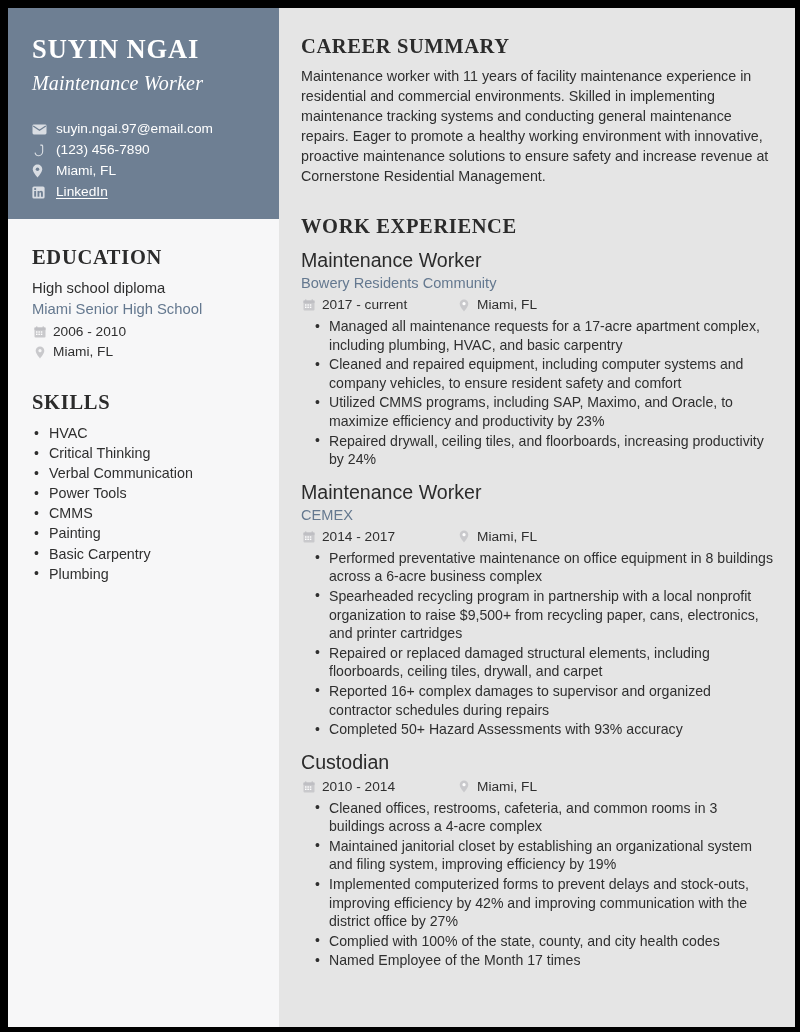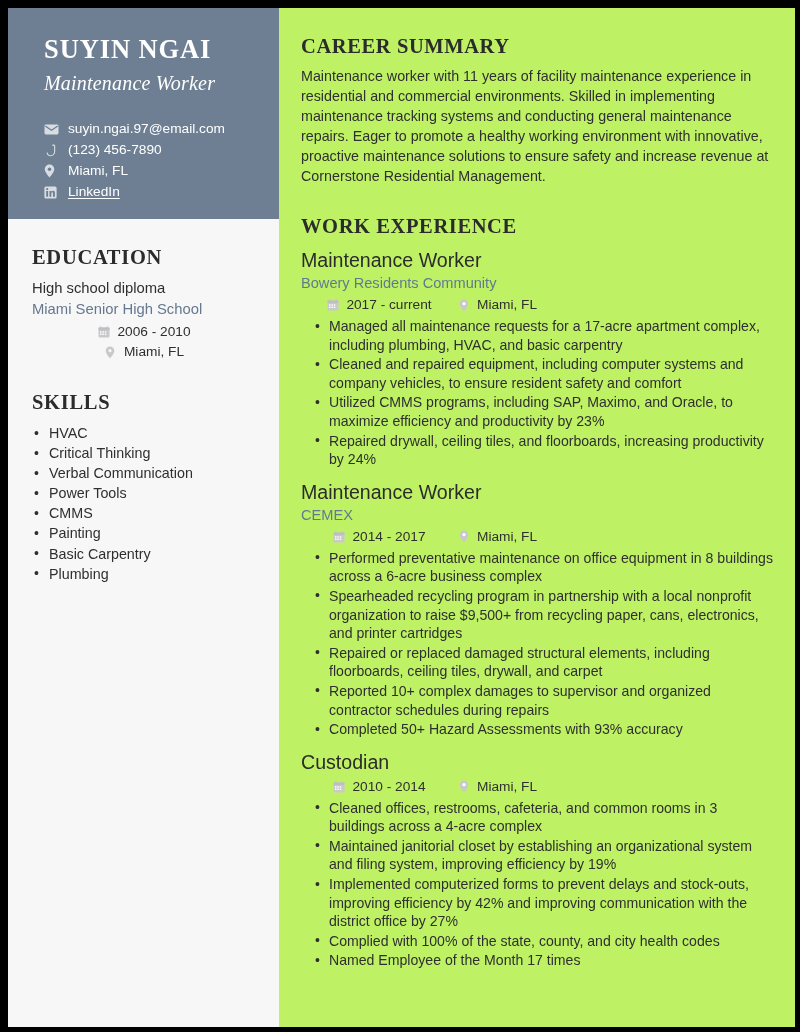--- a/index.html
+++ b/index.html
@@ -32,21 +32,21 @@
     width: 271px;
     flex: 0 0 271px;
     background: #f7f7f8;
     display: flex;
     flex-direction: column;
   }
 
   #sidebar-header {
     background: #6e7f93;
     color: #ffffff;
-    padding: 27px 24px 22px 36px;
+    padding: 27px 24px 22px 24px;
     height: 211px;
   }
 
   #candidate-name {
     font-family: "Liberation Serif", serif;
     font-weight: bold;
     font-size: 26.5px;
     letter-spacing: 0.9px;
     line-height: 1.12;
     color: #ffffff;
@@ -119,21 +119,20 @@
     color: #64788f;
     margin-bottom: 2px;
   }
 
   .meta-line {
     display: flex;
     align-items: center;
     font-size: 13.7px;
     line-height: 20px;
     color: #2f2f2f;
-    justify-content: center;
   }
 
   .m-ico {
     width: 15px;
     flex: 0 0 15px;
     height: 13px;
     margin-right: 6px;
     display: flex;
     align-items: center;
     justify-content: center;
@@ -158,21 +157,21 @@
     position: absolute;
     left: 2px;
     top: -0.5px;
     font-size: 14px;
     color: #2f2f2f;
   }
 
   
   #main {
     flex: 1 1 auto;
-    background: #bef264;
+    background: #e5e5e5;
     padding: 27px 22px 0 22px;
   }
 
   .main-heading {
     font-family: "Liberation Serif", serif;
     font-weight: bold;
     font-size: 20.5px;
     letter-spacing: 0.6px;
     color: #2b2b2b;
   }
@@ -415,21 +414,21 @@
                   <circle cx="5" cy="4.7" r="1.6" fill="#ffffff"></circle>
                 </svg>
             </span>
             <span>Miami, FL</span>
           </span>
         </div>
         <ul class="bullets">
           <li>Performed preventative maintenance on office equipment in 8 buildings across a 6-acre business complex</li>
           <li>Spearheaded recycling program in partnership with a local nonprofit organization to raise $9,500+ from recycling paper, cans, electronics, and printer cartridges</li>
           <li>Repaired or replaced damaged structural elements, including floorboards, ceiling tiles, drywall, and carpet</li>
-          <li>Reported 10+ complex damages to supervisor and organized contractor schedules during repairs</li>
+          <li>Reported 16+ complex damages to supervisor and organized contractor schedules during repairs</li>
           <li>Completed 50+ Hazard Assessments with 93% accuracy</li>
         </ul>
       </article>
 
       <article class="job">
         <div class="job-title">Custodian</div>
         <div class="job-meta">
           <span class="meta-line">
             <span class="m-ico">
               <svg width="12" height="12" viewBox="0 0 12 12">

